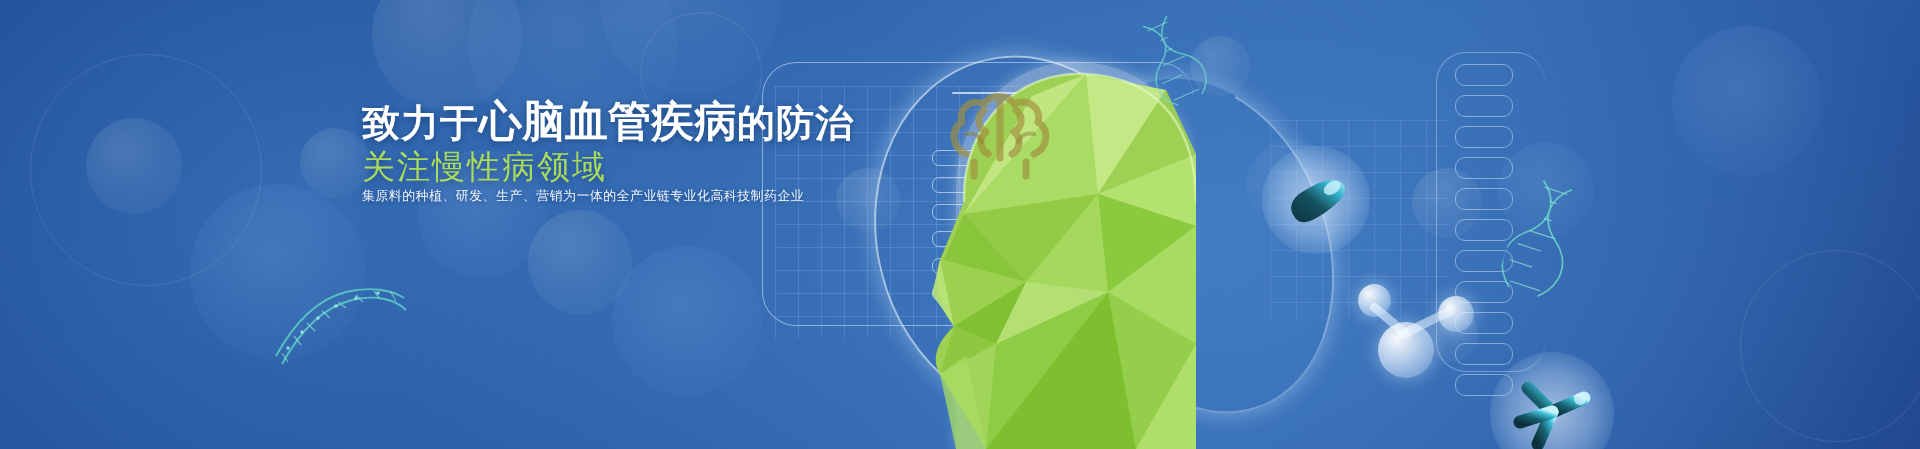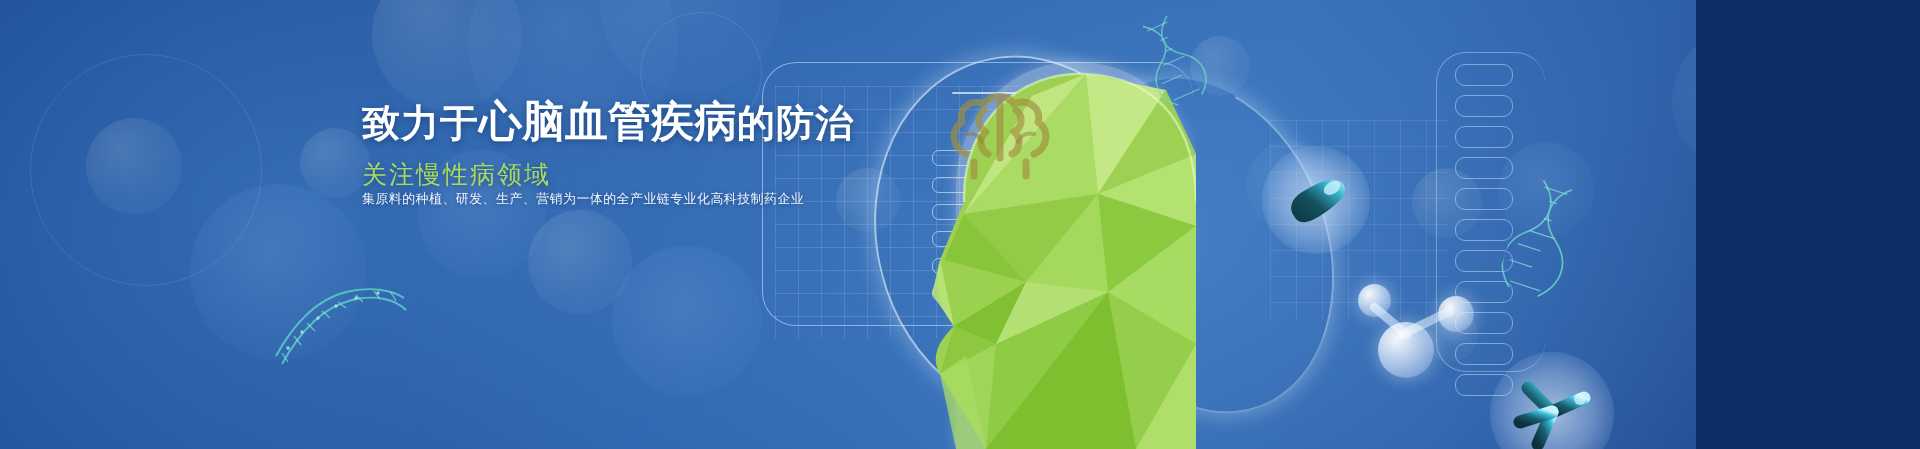--- a/index.html
+++ b/index.html
@@ -1,20 +1,20 @@
 <!DOCTYPE html>
 <html><head>
 <meta charset="utf-8">
 <style>
   html,body{margin:0;padding:0;background:#0d2f66;}
   body{font-family:"Liberation Sans","DejaVu Sans",sans-serif;}
 
   #banner{
     position:relative;
-    width:1696px;height:449px;
+    width:1920px;height:449px;
     overflow:hidden;
     background:
       radial-gradient(ellipse 900px 620px at 300px 210px, rgba(70,130,200,0.55) 0%, rgba(70,130,200,0) 70%),
       radial-gradient(ellipse 1100px 700px at 1150px 230px, rgba(90,150,215,0.50) 0%, rgba(90,150,215,0) 72%),
       linear-gradient(118deg,#1b4a93 0%,#22539d 22%,#2a5fa9 48%,#2f66b0 68%,#2a5ba4 86%,#21498f 100%);
   }
 
   
   .bokeh{position:absolute;border-radius:50%;pointer-events:none;}
   .bokeh.fill{background:radial-gradient(circle at 38% 33%, rgba(255,255,255,0.14) 0%, rgba(255,255,255,0.055) 55%, rgba(255,255,255,0.02) 100%);}
@@ -76,22 +76,22 @@
     border-left-color:rgba(235,245,255,0.40);border-top-color:rgba(235,245,255,0.30);transform:rotate(160deg);}
 
   
   #text-block{position:absolute;left:362px;top:96px;width:430px;}
   #headline{
     font-size:38px;font-weight:bold;color:#ffffff;letter-spacing:1px;line-height:1.18;
     text-shadow:0 2px 7px rgba(10,40,90,0.55);white-space:nowrap;
   }
   #headline .hl-em{font-size:43px;letter-spacing:0px;}
   #line2{
-    margin-top:12px;
-    font-size:25px;color:#a9da5c;letter-spacing:2px;line-height:1.2;
+    margin-top:0;
+    font-size:33px;color:#a9da5c;letter-spacing:2px;line-height:1.2;
     text-shadow:0 2px 7px rgba(10,40,90,0.45);white-space:nowrap;
   }
   #subtitle{
     font-size:13px;color:#f0f6ff;letter-spacing:0.4px;line-height:1.5;
     text-shadow:0 1px 4px rgba(10,40,90,0.5);white-space:nowrap;
   }
 
   
   .mol-node{position:absolute;border-radius:50%;
     background:radial-gradient(circle at 33% 30%, rgba(255,255,255,0.95) 0%, rgba(222,238,255,0.62) 55%, rgba(195,222,252,0.25) 100%);

